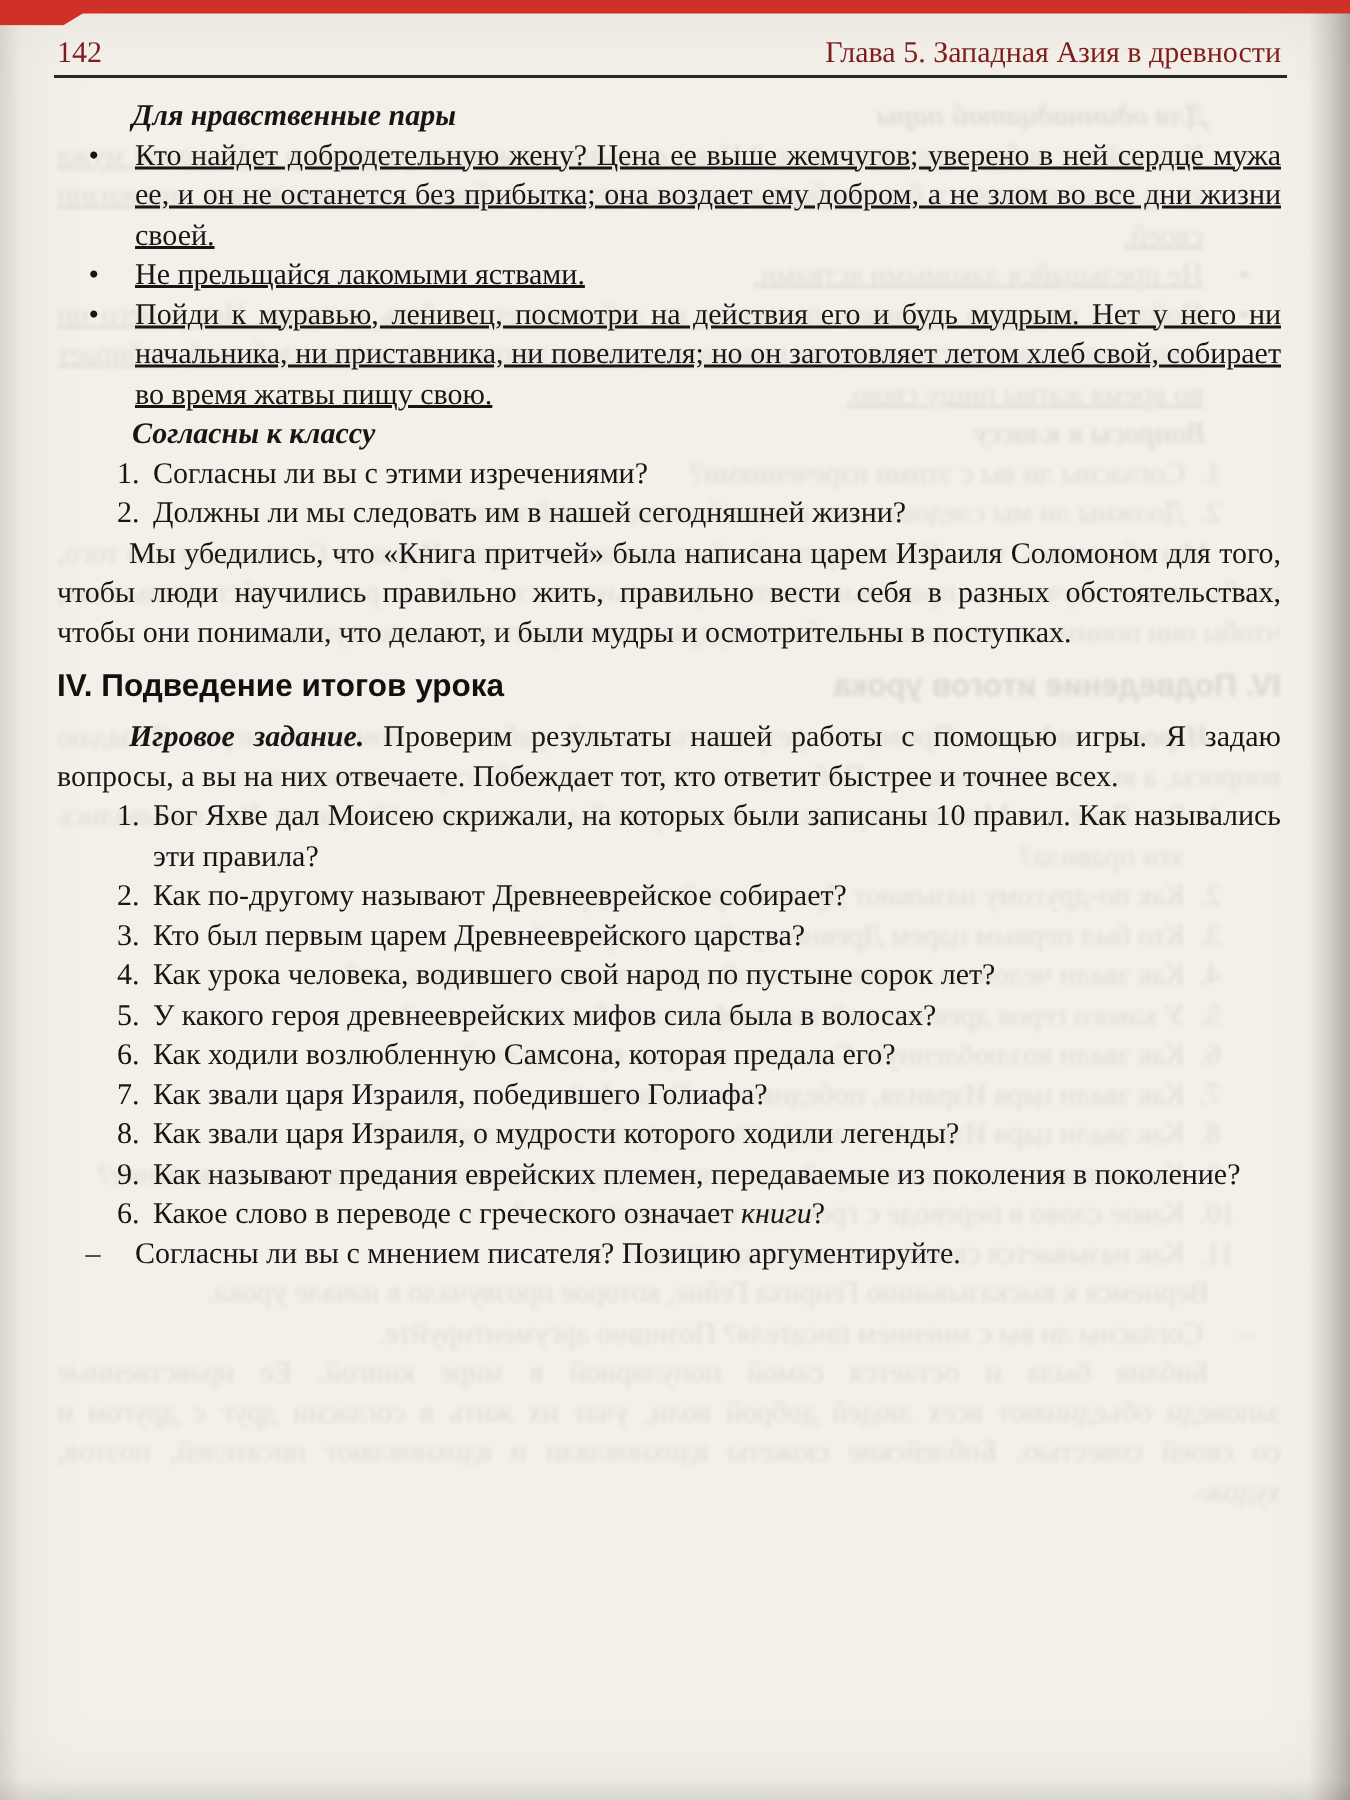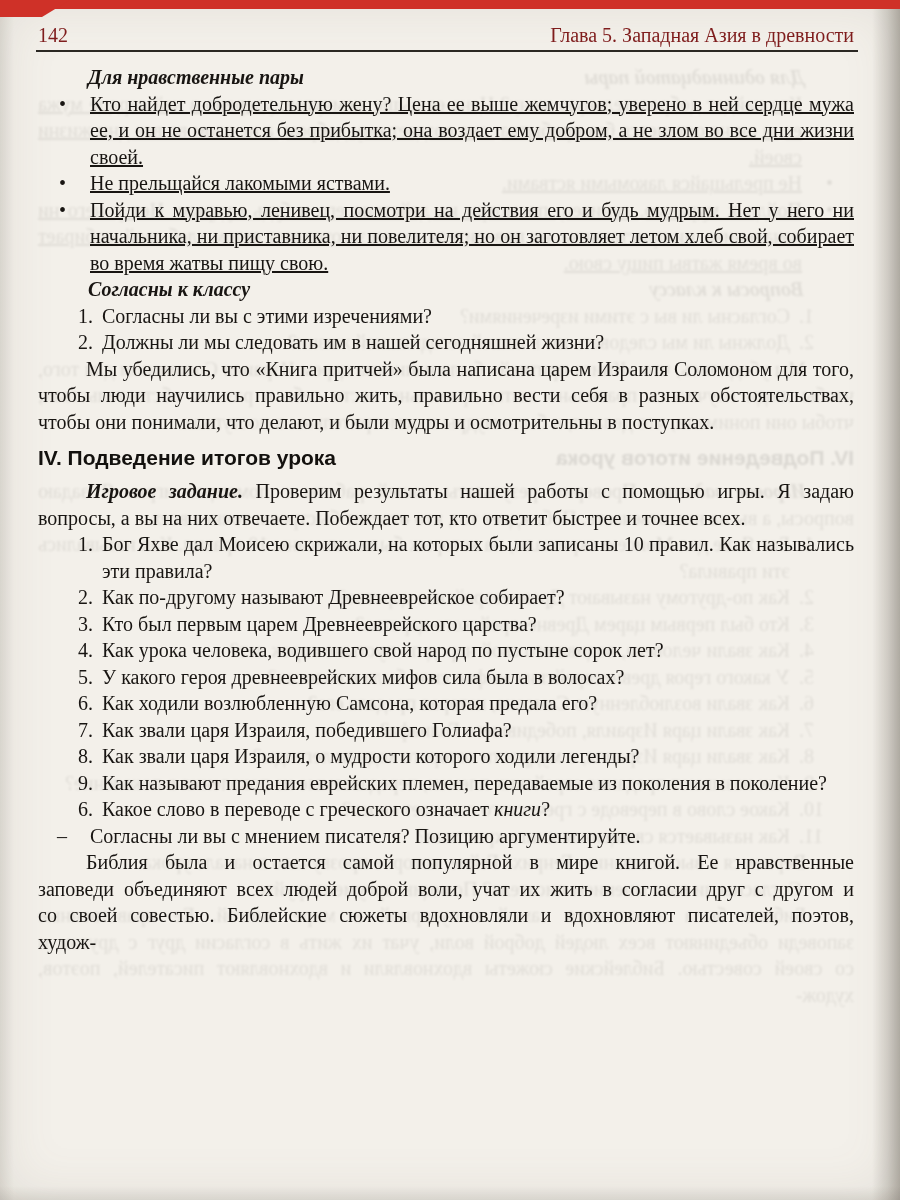--- a/index.html
+++ b/index.html
@@ -257,18 +257,17 @@
       <span class="num">6.</span>
       <span class="ntext"><span>Какое слово в переводе с греческого означает </span><i>книги</i><span>?</span></span>
     </div>
 
 
     <div class="dash-row">
       <span class="dash">–</span>
       <span class="dtext">Согласны ли вы с мнением писателя? Позицию аргументируйте.</span>
     </div>
 
-    <p class="para loose">Библия была и остается самой популярной в мире книгой. Ее нравственные заповеди объединяют всех людей доброй воли, учат их жить в согласии друг с другом и со своей совестью. Библейские сюжеты вдохновляли и вдохновляют писателей, поэтов, худож-</p>
 
   </div>
 
   <div class="right-shadow"></div>
 </div>
 
 </body></html>

